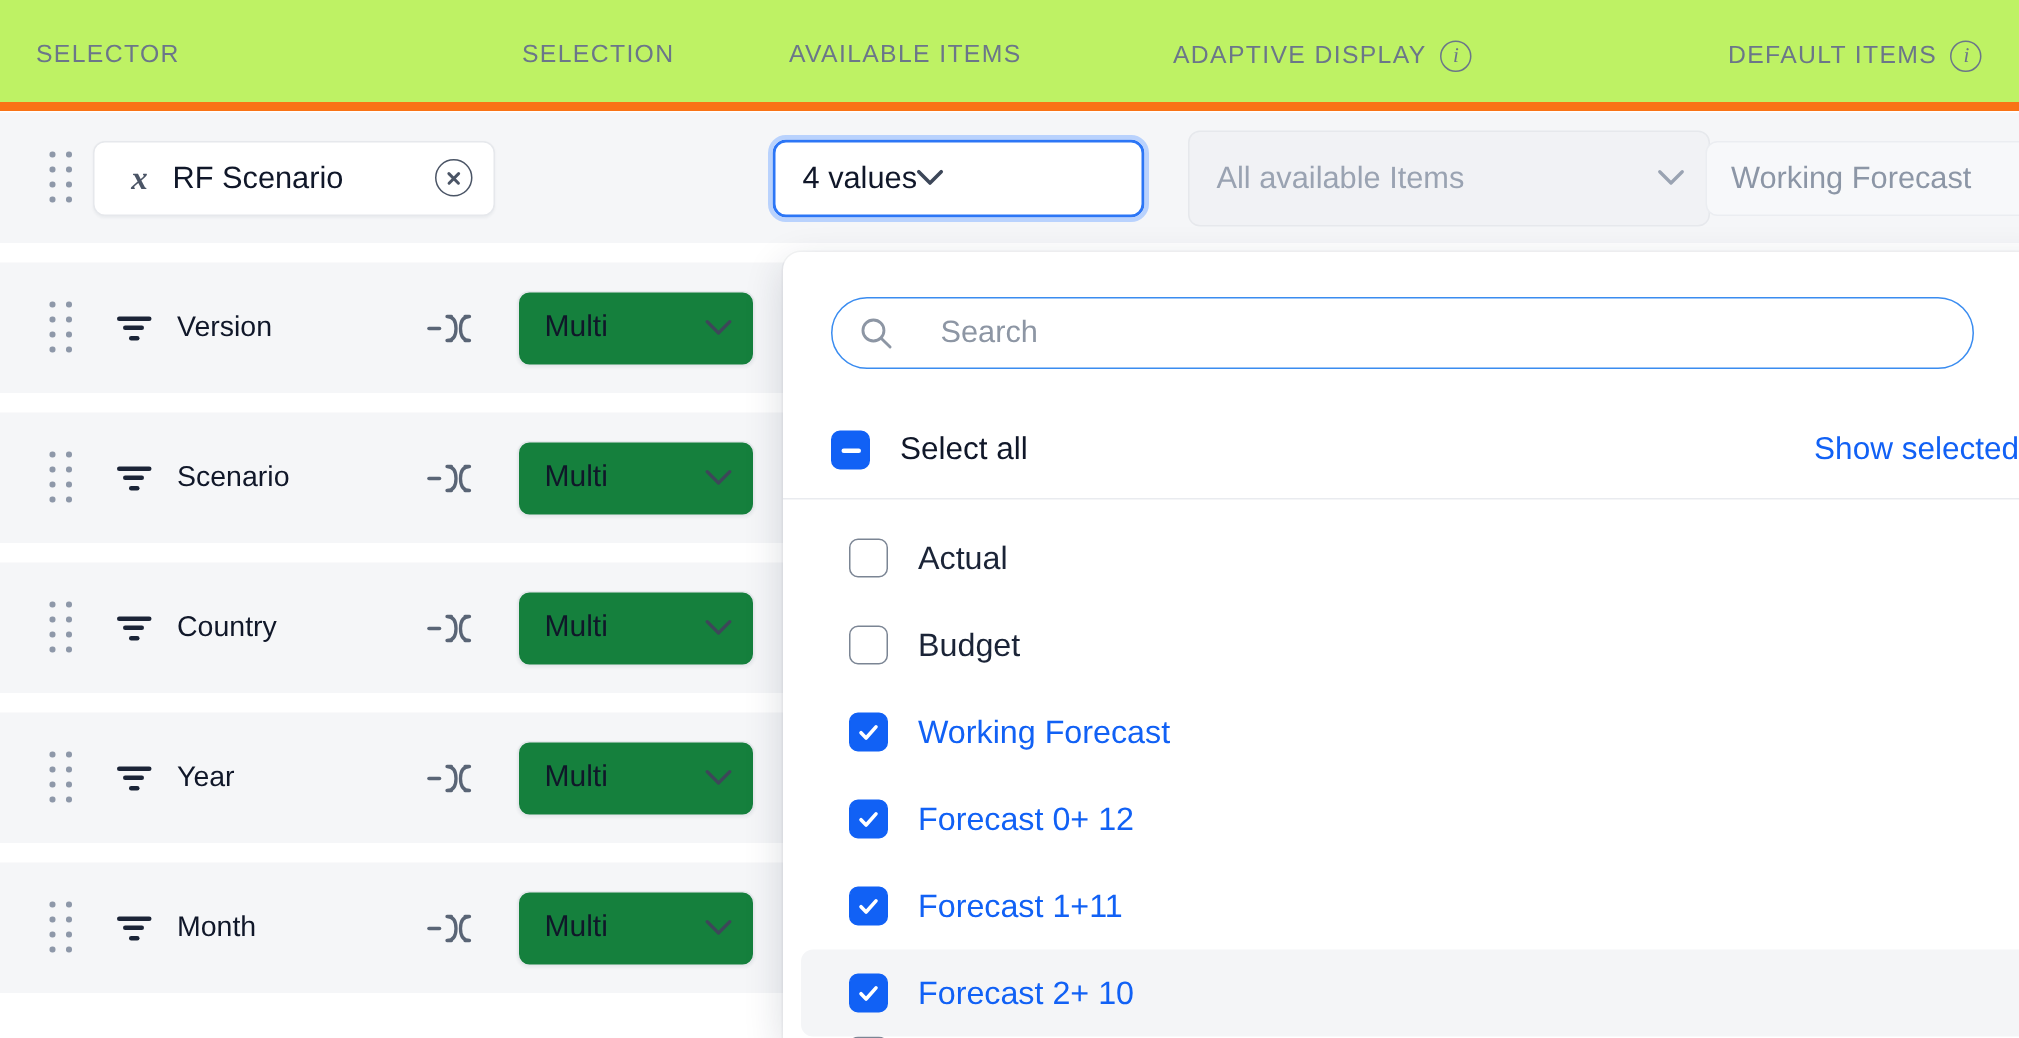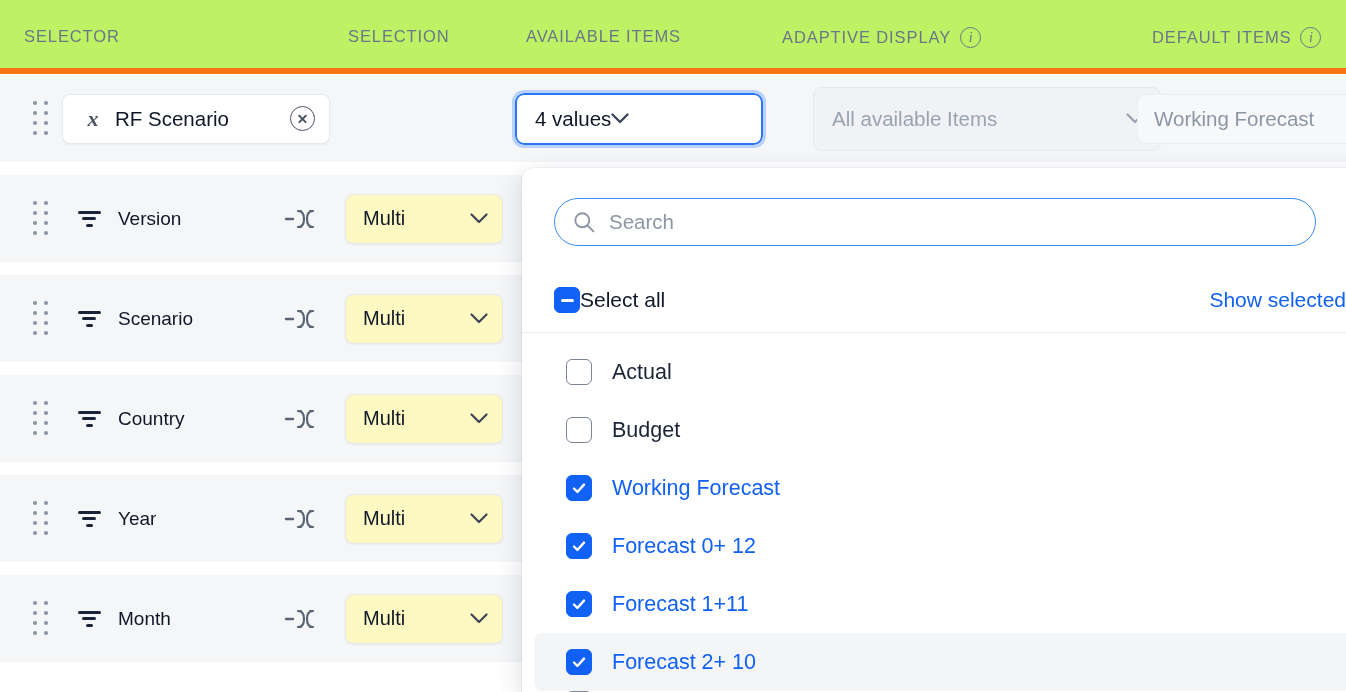--- a/index.html
+++ b/index.html
@@ -196,21 +196,21 @@
     justify-content: space-between;
     padding: 0 14px 0 17px;
     font-size: 20px;
   }
   .sel-dd.single {
     background: #f1f2f5;
     border: 1px solid #e6e8ec;
     color: #9aa3b2;
   }
   .sel-dd.multi {
-    background: #fef9c3;
+    background: #15803d;
     border: 1px solid #e6e8ec;
     color: #101729;
     box-shadow: 0 1px 2px rgba(20,30,50,0.05);
   }
 
   
   .avail-dd {
     position: absolute;
     left: 515px;
     width: 248px;
@@ -223,21 +223,21 @@
     align-items: center;
     padding: 0 16px 0 18px;
     font-size: 20.5px;
     color: #101729;
     z-index: 4;
   }
 
   
   .adapt-dd {
     position: absolute;
-    left: 813px;
+    left: 792px;
     width: 348px;
     height: 64px;
     background: #f1f2f5;
     border: 1px solid #e6e8ec;
     border-radius: 8px;
     display: flex;
     align-items: center;
     justify-content: space-between;
     padding: 0 16px 0 18px;
     font-size: 20.5px;
@@ -287,21 +287,21 @@
     position: absolute;
     left: 32px;
     top: 30px;
     width: 762px;
     height: 48px;
     border: 1.4px solid #3a8cf0;
     border-radius: 24px;
     display: flex;
     align-items: center;
     padding: 0 18px;
-    gap: 14px;
+    gap: 32px;
   }
   .search-icon { width: 22px; height: 22px; color: #8d96a4; flex: none; }
   .search-input {
     border: 0;
     outline: 0;
     background: transparent;
     font-family: "Liberation Sans", sans-serif;
     font-size: 20.5px;
     color: #1b2437;
     width: 100%;
@@ -314,20 +314,21 @@
     left: 0; top: 100px;
     width: 850px;
     height: 64px;
     display: flex;
     align-items: center;
     padding: 0 26px 0 32px;
   }
   .selectall-label {
     font-size: 21px;
     color: #101729;
+    margin-left: 20px;
     flex: 1;
   }
   .show-selected {
     font-size: 21px;
     color: #1161f5;
     white-space: nowrap;
     cursor: pointer;
   }
 
   .panel-divider {

